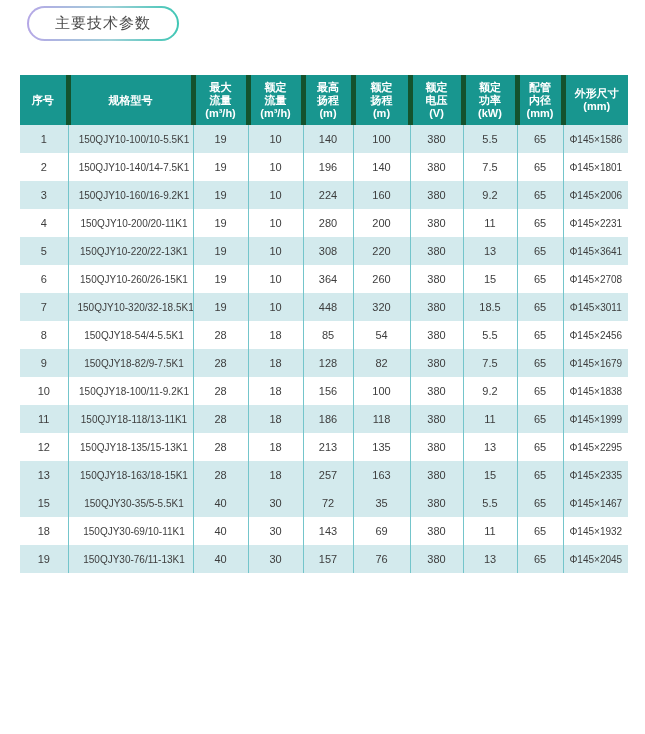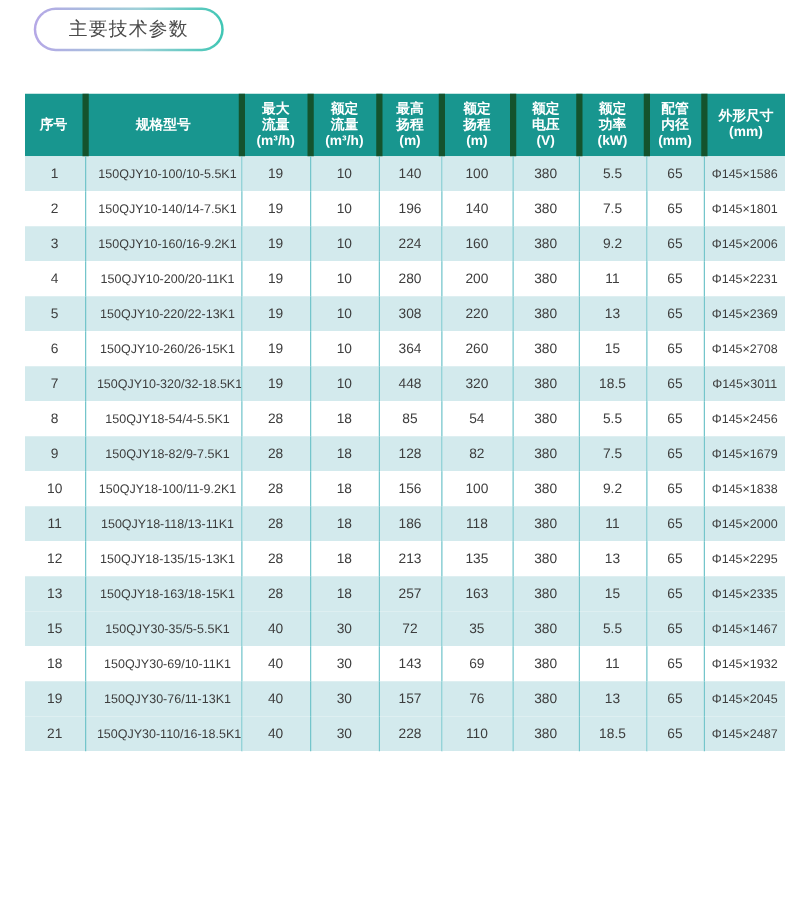--- a/index.html
+++ b/index.html
@@ -175,21 +175,21 @@
         <tr class="odd">
       <td>5</td>
       <td class="model">150QJY10-220/22-13K1</td>
       <td>19</td>
       <td>10</td>
       <td>308</td>
       <td>220</td>
       <td>380</td>
       <td>13</td>
       <td>65</td>
-      <td class="dims">Φ145×2369</td>
+      <td class="dims">Φ145×3641</td>
     </tr>
         <tr class="even">
       <td>6</td>
       <td class="model">150QJY10-260/26-15K1</td>
       <td>19</td>
       <td>10</td>
       <td>364</td>
       <td>260</td>
       <td>380</td>
       <td>15</td>
@@ -247,21 +247,21 @@
         <tr class="odd">
       <td>11</td>
       <td class="model">150QJY18-118/13-11K1</td>
       <td>28</td>
       <td>18</td>
       <td>186</td>
       <td>118</td>
       <td>380</td>
       <td>11</td>
       <td>65</td>
-      <td class="dims">Φ145×2000</td>
+      <td class="dims">Φ145×1999</td>
     </tr>
         <tr class="even">
       <td>12</td>
       <td class="model">150QJY18-135/15-13K1</td>
       <td>28</td>
       <td>18</td>
       <td>213</td>
       <td>135</td>
       <td>380</td>
       <td>13</td>
@@ -309,28 +309,16 @@
       <td class="model">150QJY30-76/11-13K1</td>
       <td>40</td>
       <td>30</td>
       <td>157</td>
       <td>76</td>
       <td>380</td>
       <td>13</td>
       <td>65</td>
       <td class="dims">Φ145×2045</td>
     </tr>
-        <tr class="odd">
-      <td>21</td>
-      <td class="model">150QJY30-110/16-18.5K1</td>
-      <td>40</td>
-      <td>30</td>
-      <td>228</td>
-      <td>110</td>
-      <td>380</td>
-      <td>18.5</td>
-      <td>65</td>
-      <td class="dims">Φ145×2487</td>
-    </tr>
       </tbody>
   </table>
 
 </div>
 
 </body></html>

